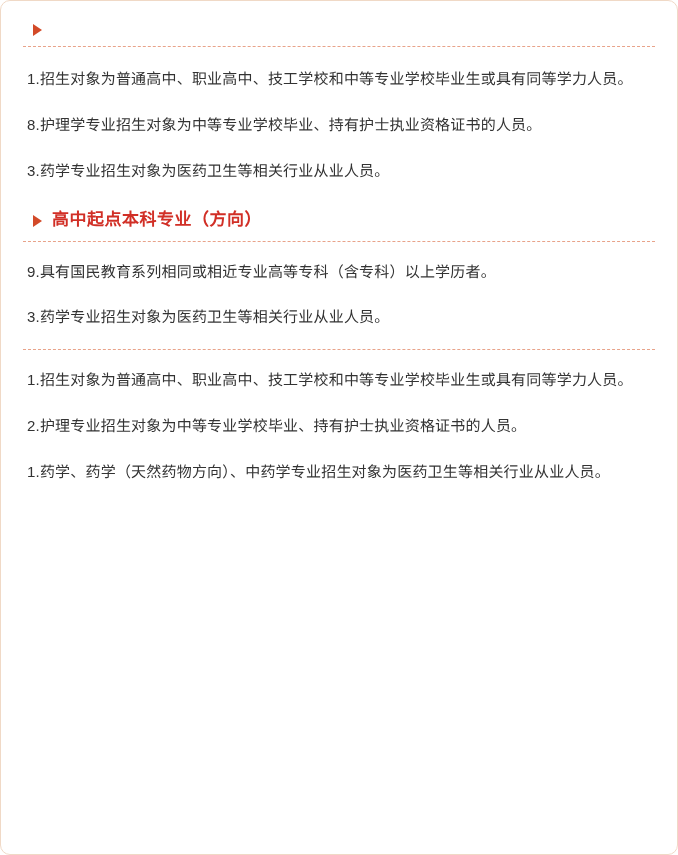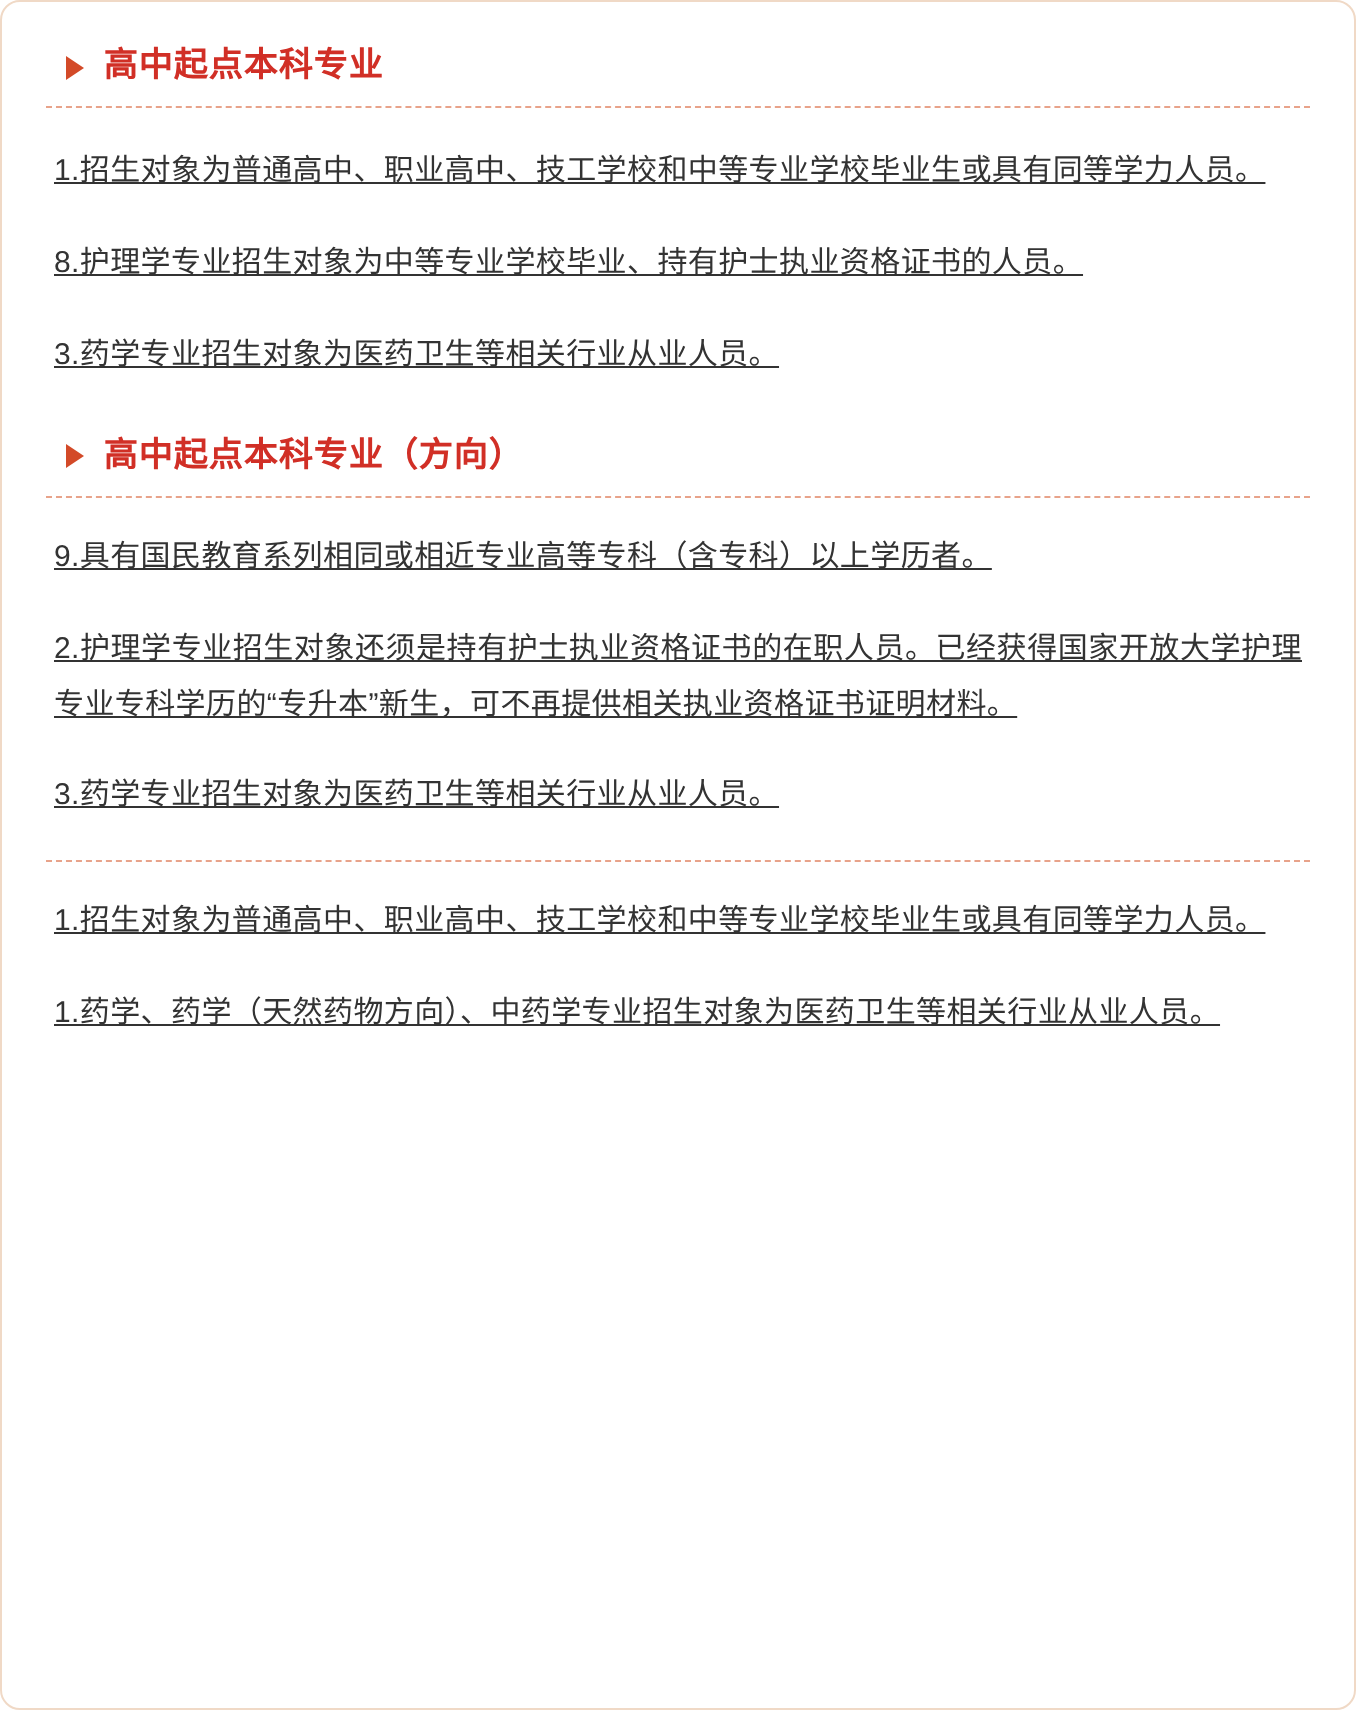--- a/index.html
+++ b/index.html
@@ -56,56 +56,54 @@
   .items {
     padding: 0 4px 0 4px;
   }
   .item {
     font-size: 15px;
     color: #333333;
     line-height: 1.85;
     margin: 16px 0 18px 0;
     text-align: justify;
     letter-spacing: 0.2px;
-    text-decoration: underline;
   }
   .section:nth-child(1) .items .item:first-child { margin-top: 18px; }
 </style>
 </head>
 <body>
 
 <div class="card">
 
   <div class="section">
     <div class="section-header">
       <span class="triangle-icon"></span>
-      <span class="section-title">高中起点本科专业</span>
     </div>
     <hr class="divider">
     <div class="items">
       <p class="item">1.招生对象为普通高中、职业高中、技工学校和中等专业学校毕业生或具有同等学力人员。</p>
       <p class="item">8.护理学专业招生对象为中等专业学校毕业、持有护士执业资格证书的人员。</p>
       <p class="item">3.药学专业招生对象为医药卫生等相关行业从业人员。</p>
     </div>
   </div>
 
   <div class="section">
     <div class="section-header">
       <span class="triangle-icon"></span>
       <span class="section-title">高中起点本科专业（方向）</span>
     </div>
     <hr class="divider">
     <div class="items">
       <p class="item">9.具有国民教育系列相同或相近专业高等专科（含专科）以上学历者。</p>
-      <p class="item">2.护理学专业招生对象还须是持有护士执业资格证书的在职人员。已经获得国家开放大学护理专业专科学历的“专升本”新生，可不再提供相关执业资格证书证明材料。</p>
       <p class="item">3.药学专业招生对象为医药卫生等相关行业从业人员。</p>
     </div>
   </div>
 
   <div class="section">
     <hr class="divider">
     <div class="items">
       <p class="item">1.招生对象为普通高中、职业高中、技工学校和中等专业学校毕业生或具有同等学力人员。</p>
+      <p class="item">2.护理专业招生对象为中等专业学校毕业、持有护士执业资格证书的人员。</p>
       <p class="item">1.药学、药学（天然药物方向）、中药学专业招生对象为医药卫生等相关行业从业人员。</p>
     </div>
   </div>
 
 </div>
 
 </body></html>

